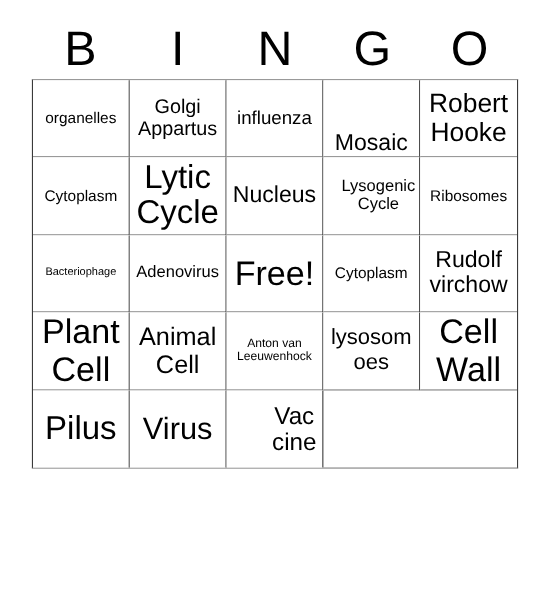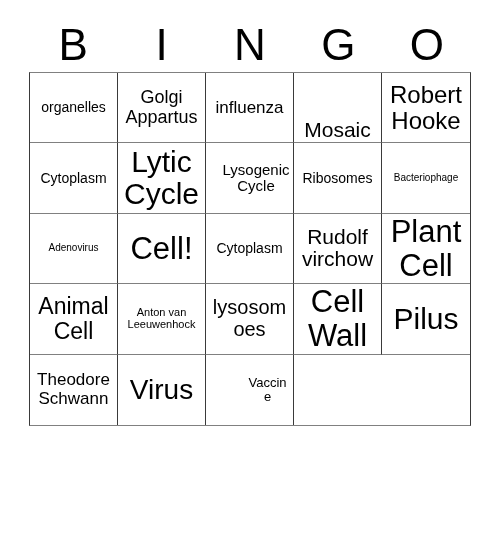--- a/index.html
+++ b/index.html
@@ -117,33 +117,36 @@
       <div class="bingo-cell">
         <span class="cell-text" style="font-size: 24px;">Robert<br>Hooke</span>
       </div>
       <div class="bingo-cell">
         <span class="cell-text" style="font-size: 14px;">Cytoplasm</span>
       </div>
       <div class="bingo-cell">
         <span class="cell-text" style="font-size: 30px;">Lytic<br>Cycle</span>
       </div>
       <div class="bingo-cell">
+        <span class="cell-text" style="font-size: 21px;">Nucleus</span>
+      </div>
+      <div class="bingo-cell">
         <span class="cell-text" style="font-size: 15px; margin-left: 13px;">Lysogenic<br>Cycle</span>
       </div>
       <div class="bingo-cell">
         <span class="cell-text" style="font-size: 14px;">Ribosomes</span>
       </div>
       <div class="bingo-cell">
         <span class="cell-text" style="font-size: 10px;">Bacteriophage</span>
       </div>
       <div class="bingo-cell">
-        <span class="cell-text" style="font-size: 10px;">Adenovirus</span>
+        <span class="cell-text" style="font-size: 15px;">Adenovirus</span>
       </div>
       <div class="bingo-cell">
-        <span class="cell-text" style="font-size: 31px;">Cell!</span>
+        <span class="cell-text" style="font-size: 31px;">Free!</span>
       </div>
       <div class="bingo-cell">
         <span class="cell-text" style="font-size: 14px;">Cytoplasm</span>
       </div>
       <div class="bingo-cell">
         <span class="cell-text" style="font-size: 21px;">Rudolf<br>virchow</span>
       </div>
       <div class="bingo-cell">
         <span class="cell-text" style="font-size: 31px;">Plant<br>Cell</span>
       </div>
@@ -156,23 +159,20 @@
       <div class="bingo-cell">
         <span class="cell-text" style="font-size: 20px;">lysosomoes</span>
       </div>
       <div class="bingo-cell">
         <span class="cell-text" style="font-size: 31px;">Cell<br>Wall</span>
       </div>
       <div class="bingo-cell">
         <span class="cell-text" style="font-size: 30px;">Pilus</span>
       </div>
       <div class="bingo-cell">
-        <span class="cell-text" style="font-size: 17px;">Theodore<br>Schwann</span>
-      </div>
-      <div class="bingo-cell">
         <span class="cell-text" style="font-size: 28px;">Virus</span>
       </div>
       <div class="bingo-cell">
-        <span class="cell-text" style="font-size: 13px; margin-left: 36px;">Vaccine</span>
+        <span class="cell-text" style="font-size: 22px; margin-left: 36px;">Vaccine</span>
       </div>
     </div>
 
 </div>
 
 </body></html>

